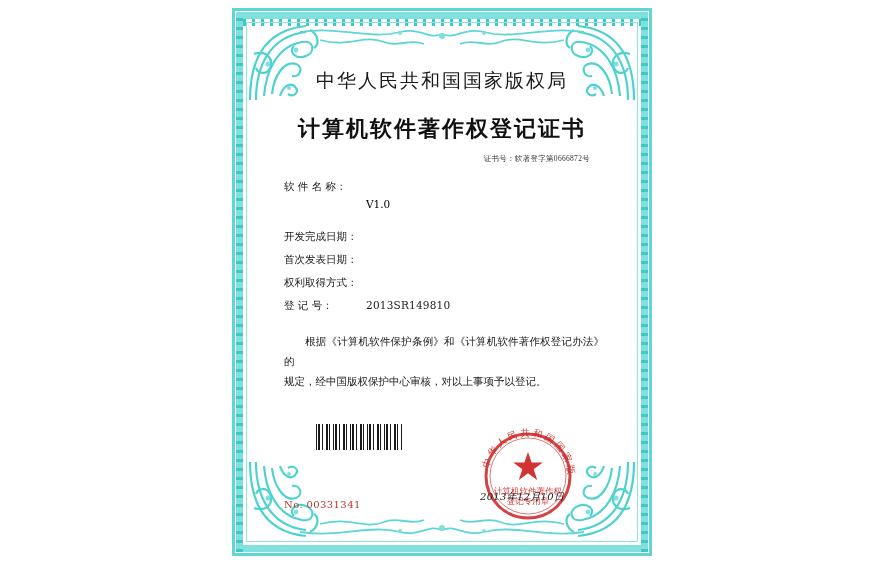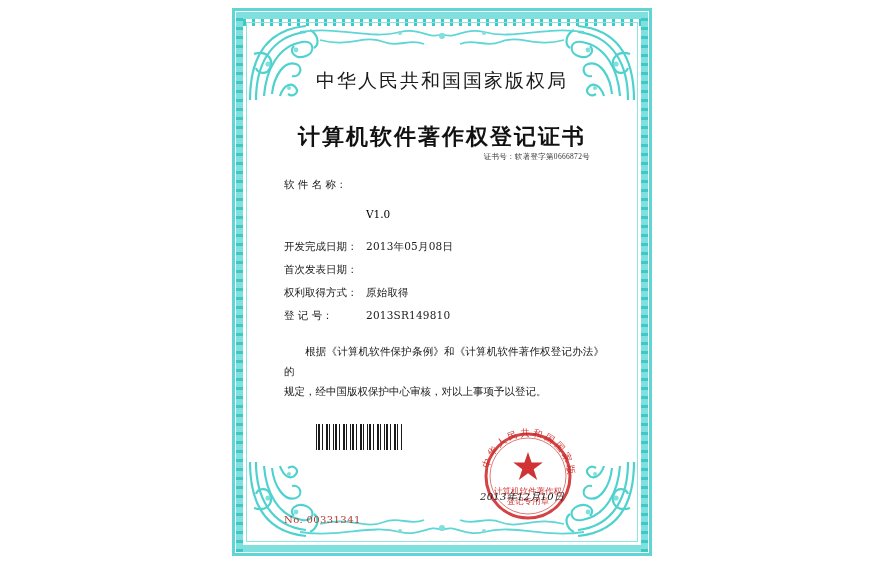--- a/index.html
+++ b/index.html
@@ -115,26 +115,27 @@
     font-family: "DejaVu Serif", serif;
     margin-top: 12px;
   }
   .title-2 {
     text-align: center;
     font-size: 22px;
     letter-spacing: 2px;
     color: #111111;
     font-weight: bold;
     font-family: "DejaVu Serif", serif;
-    margin-top: 28px;
+    margin-top: 20px;
   }
   .cert-no {
     text-align: right;
     font-size: 7.5px;
     color: #333333;
+    margin-top: 10px;
     padding-right: 38px;
     letter-spacing: 0.3px;
   }
 
   .fields {
     margin-top: 16px;
     padding-left: 28px;
     padding-right: 18px;
   }
   .field-row {
@@ -148,21 +149,21 @@
     width: 82px;
     flex: 0 0 82px;
     letter-spacing: 0px;
     font-family: "DejaVu Serif", serif;
   }
   .field-value {
     flex: 1 1 auto;
     font-family: "DejaVu Serif", serif;
     letter-spacing: 0.2px;
   }
-  .field-row.tight { margin-bottom: 16px; }
+  .field-row.tight { margin-bottom: 4px; }
   .field-sub {
     padding-left: 82px;
     font-size: 10.5px;
     margin-bottom: 10px;
     font-family: "DejaVu Serif", serif;
   }
   .gap-lg { height: 10px; }
 
   .paragraph {
     margin-top: 18px;
@@ -198,21 +199,21 @@
     top: 366px;
     width: 108px;
     height: 108px;
   }
   .seal svg { display: block; }
 
   
   .bottom-no {
     position: absolute;
     left: 28px;
-    top: 458px;
+    top: 443px;
     font-size: 10px;
     color: #b03a2e;
     font-family: "DejaVu Serif", serif;
     letter-spacing: 0.4px;
   }
   .bottom-date {
     position: absolute;
     left: 224px;
     top: 434px;
     font-size: 10px;
@@ -344,30 +345,28 @@
       <div class="field-row tight">
         <div class="field-label">软 件 名 称：</div>
       </div>
       <div class="field-sub">V1.0</div>
 
 
       <div class="gap-lg"></div>
 
       <div class="field-row">
         <div class="field-label">开发完成日期：</div>
-        <div class="field-value">2013年05月08日</div>
       </div>
 
       <div class="field-row">
         <div class="field-label">首次发表日期：</div>
       </div>
 
       <div class="field-row">
         <div class="field-label">权利取得方式：</div>
-        <div class="field-value">原始取得</div>
       </div>
 
 
       <div class="field-row">
         <div class="field-label">登 记 号：</div>
         <div class="field-value">2013SR149810</div>
       </div>
 
     </div>
 

